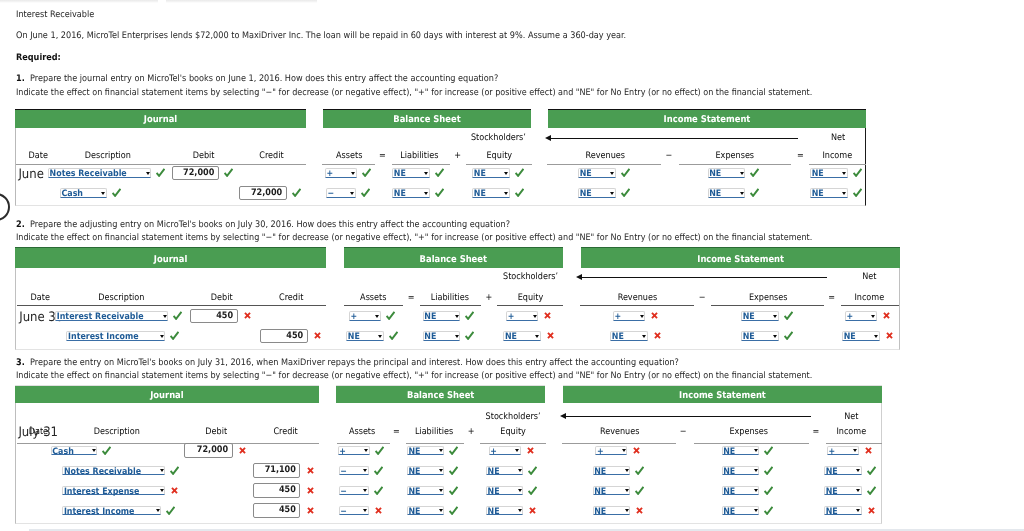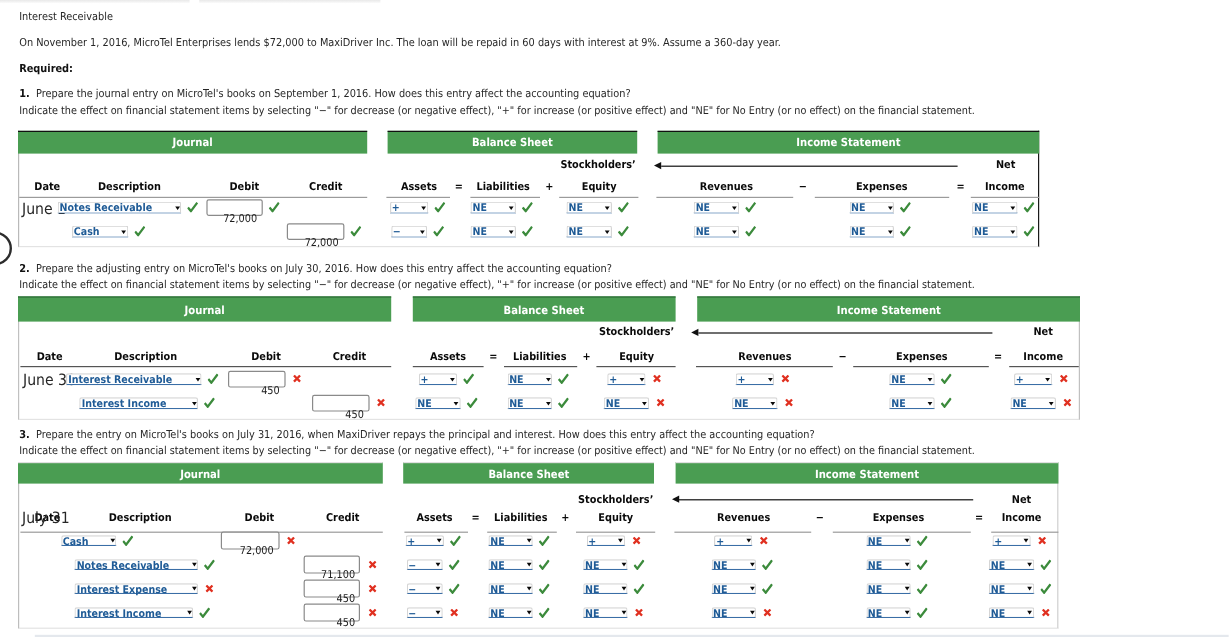--- a/index.html
+++ b/index.html
@@ -10,50 +10,50 @@
    background:linear-gradient(to bottom,#e9e9e9 0%,#f2f2f2 45%,#ffffff 100%);}
 .botbar{position:absolute;height:3px;background:#e4e8ed;}
 .cursorcircle{position:absolute;border-radius:50%;border:2px solid #2c2c2c;box-sizing:border-box;}
 .ptext{position:absolute;white-space:nowrap;font-size:9.05px;color:#262626;line-height:9px;}
 .instr{font-size:8.96px;}
 .bold{font-weight:bold;color:#111;}
 .blkbox{position:absolute;box-sizing:border-box;background:transparent;}
 .hdr{position:absolute;background:#4a9d52;color:#ffffff;font-weight:bold;font-size:9.3px;
      box-sizing:border-box;overflow:hidden;display:flex;align-items:center;justify-content:center;
      padding-top:2.4px;}
-.colhdr{position:absolute;font-weight:bold;font-size:9px;color:#0a0a0a;white-space:nowrap;
+.colhdr{position:absolute;font-weight:normal;font-size:9px;color:#0a0a0a;white-space:nowrap;
         line-height:9px;transform:translateX(-50%);}
 .colhdr.l{transform:none;padding-left:11px;}
 .rule{position:absolute;height:1px;}
 .cellnum{position:absolute;font-size:13px;color:#262626;white-space:nowrap;line-height:9px;}
 .sel{position:absolute;box-sizing:border-box;height:9.5px;background:#fff;
      border:1px solid #d5d5d5;border-bottom:1.6px solid #3a6ea6;border-radius:2px 2px 0 0;}
 .sel .txt{position:absolute;left:0.7px;top:1.1px;font-size:8.8px;font-weight:bold;color:#1f5b96;
           line-height:8px;white-space:nowrap;}
 .sel .arw{position:absolute;right:0.4px;top:2.6px;width:0;height:0;
           border-left:2.5px solid transparent;border-right:2.5px solid transparent;
           border-top:3.0px solid #0a0a0a;}
 .inp{position:absolute;box-sizing:border-box;height:14.5px;background:#fff;border:1px solid #8a8a8a;
      border-radius:2px;}
-.inp .v{position:absolute;right:3.6px;top:12px;font-size:9px;font-weight:normal;color:#1d1d1d;line-height:9px;}
+.inp .v{position:absolute;right:3.6px;top:2px;font-size:9px;font-weight:bold;color:#1d1d1d;line-height:9px;}
 .mk{position:absolute;}
 .arrowline{position:absolute;height:1.3px;background:#111;}
 .arrowhead{position:absolute;width:0;height:0;border-top:3.6px solid transparent;
            border-bottom:3.6px solid transparent;border-right:6.5px solid #111;}
 </style>
 </head>
 <body>
 
 <div class="toptab" style="left:0px;top:0px;width:158px;"></div>
 <div class="toptab" style="left:166px;top:0px;width:151px;"></div>
 <div class="ptext" style="left:16px;top:10.5px;">Interest Receivable</div>
-<div class="ptext" style="left:16px;top:32px;">On November 1, 2016, MicroTel Enterprises lends $72,000 to MaxiDriver Inc. The loan will be repaid in 60 days with interest at 9%. Assume a 360-day year.</div>
+<div class="ptext" style="left:16px;top:32px;">On June 1, 2016, MicroTel Enterprises lends $72,000 to MaxiDriver Inc. The loan will be repaid in 60 days with interest at 9%. Assume a 360-day year.</div>
 <div class="ptext bold" style="left:16px;top:54.1px;">Required:</div>
 <div class="ptext bold" style="left:16px;top:74.7px;">1.</div>
-<div class="ptext" style="left:30.1px;top:74.7px;">Prepare the journal entry on MicroTel's books on September 1, 2016. How does this entry affect the accounting equation?</div>
+<div class="ptext" style="left:30.1px;top:74.7px;">Prepare the journal entry on MicroTel's books on June 1, 2016. How does this entry affect the accounting equation?</div>
 <div class="ptext instr" style="left:16px;top:88.7px;">Indicate the effect on financial statement items by selecting "−" for decrease (or negative effect), "+" for increase (or positive effect) and "NE" for No Entry (or no effect) on the financial statement.</div>
 <div class="blkbox" style="left:15.0px;top:109.0px;width:851.0px;height:97.0px;border-left:1px solid #b9b9b9;border-right:1px solid #1a1a1a;border-bottom:1px solid #e3e3e3;"></div>
 <div class="hdr" style="left:15.0px;top:108.5px;width:291.0px;height:19.2px;border-top:1px solid #111111;">Journal</div>
 <div class="hdr" style="left:323.0px;top:108.5px;width:208.0px;height:19.2px;border-top:1px solid #111111;">Balance Sheet</div>
 <div class="hdr" style="left:548.0px;top:108.5px;width:318.0px;height:19.2px;border-top:1px solid #111111;">Income Statement</div>
 <div class="colhdr" style="left:498.4px;top:133.6px;">Stockholders’</div>
 <div class="colhdr" style="left:838.0px;top:133.6px;">Net</div>
 <div class="arrowline" style="left:550.5px;top:137.5px;width:247.5px;"></div>
 <div class="arrowhead" style="left:545.0px;top:134.5px;"></div>
 <div class="colhdr l" style="left:17.6px;top:152.2px;">Date</div>

